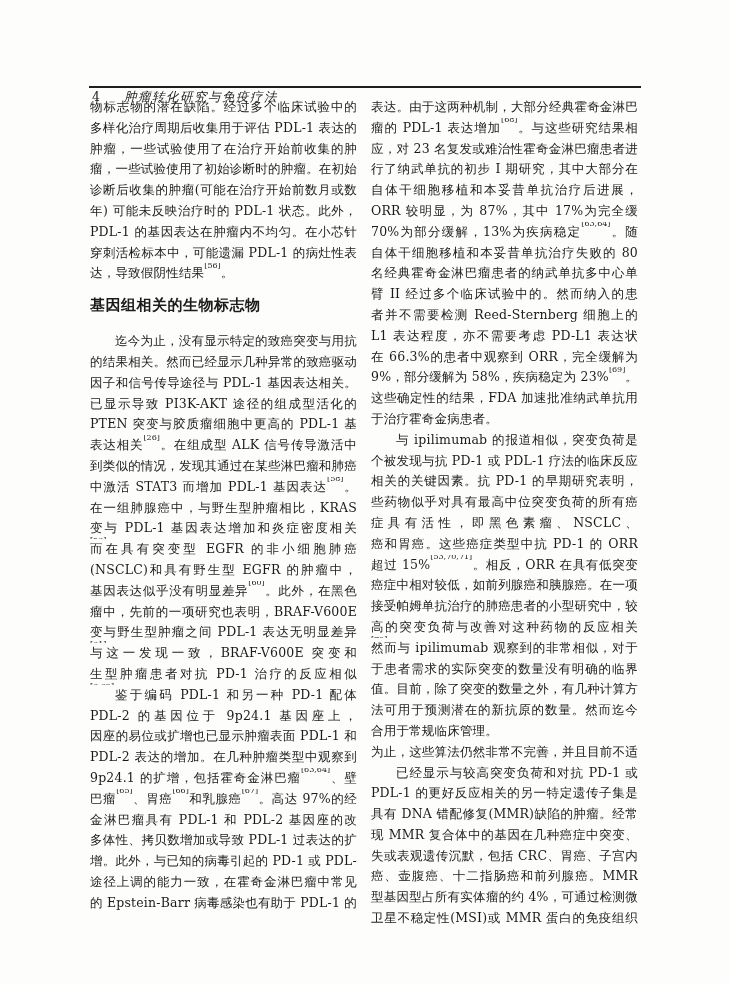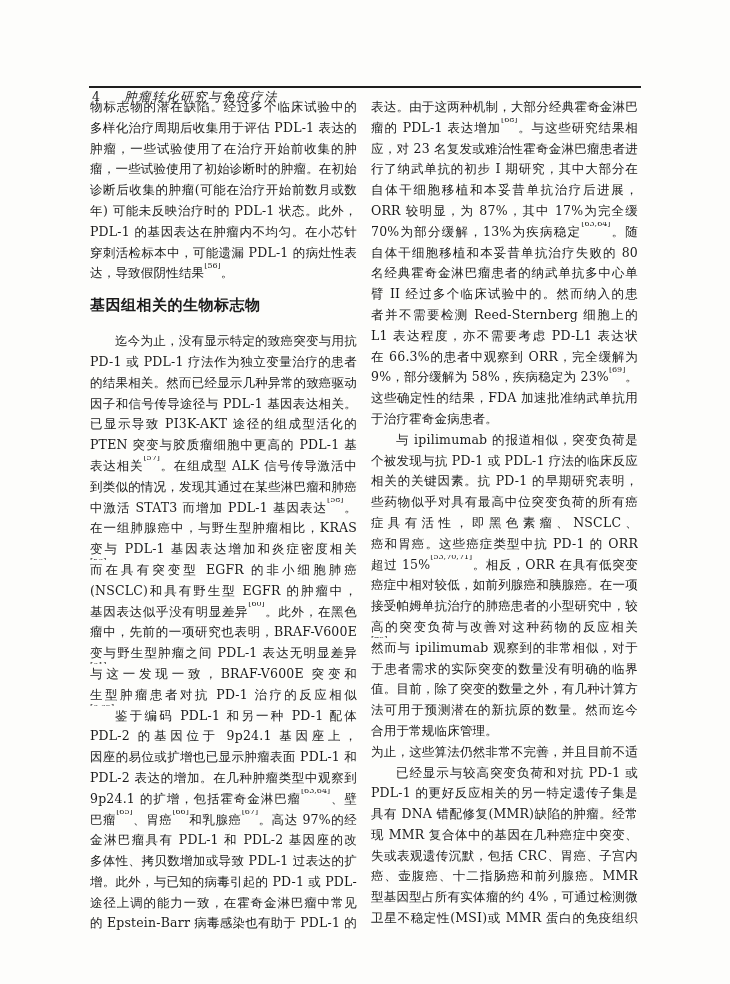--- a/index.html
+++ b/index.html
@@ -75,26 +75,25 @@
         <div class="text-line">多样化治疗周期后收集用于评估 PDL-1 表达的</div>
         <div class="text-line">肿瘤，一些试验使用了在治疗开始前收集的肿</div>
         <div class="text-line">瘤，一些试验使用了初始诊断时的肿瘤。在初始</div>
         <div class="text-line">诊断后收集的肿瘤(可能在治疗开始前数月或数</div>
         <div class="text-line">年) 可能未反映治疗时的 PDL-1 状态。此外，</div>
         <div class="text-line">PDL-1 的基因表达在肿瘤内不均匀。在小芯针</div>
         <div class="text-line">穿刺活检标本中，可能遗漏 PDL-1 的病灶性表</div>
         <div class="text-line para-end">达，导致假阴性结果<sup class="cite">[56]</sup>。</div>
         <div class="section-heading">基因组相关的生物标志物</div>
         <div class="text-line indent">迄今为止，没有显示特定的致癌突变与用抗</div>
-        <div class="text-line">PD-1 或 PDL-1 疗法作为独立变量治疗的患者</div>
         <div class="text-line">的结果相关。然而已经显示几种异常的致癌驱动</div>
         <div class="text-line">因子和信号传导途径与 PDL-1 基因表达相关。</div>
         <div class="text-line">已显示导致 PI3K-AKT 途径的组成型活化的</div>
         <div class="text-line">PTEN 突变与胶质瘤细胞中更高的 PDL-1 基因</div>
-        <div class="text-line">表达相关<sup class="cite">[57]</sup>。在组成型 ALK 信号传导激活中观察</div>
+        <div class="text-line">表达相关<sup class="cite">[26]</sup>。在组成型 ALK 信号传导激活中观察</div>
         <div class="text-line">到类似的情况，发现其通过在某些淋巴瘤和肺癌</div>
         <div class="text-line">中激活 STAT3 而增加 PDL-1 基因表达<sup class="cite">[58]</sup>。此外，</div>
         <div class="text-line">在一组肺腺癌中，与野生型肿瘤相比，KRAS 突</div>
         <div class="text-line">变与 PDL-1 基因表达增加和炎症密度相关<sup class="cite">[59]</sup>。然</div>
         <div class="text-line">而在具有突变型 EGFR 的非小细胞肺癌</div>
         <div class="text-line">(NSCLC)和具有野生型 EGFR 的肿瘤中，PDL-1</div>
         <div class="text-line">基因表达似乎没有明显差异<sup class="cite">[60]</sup>。此外，在黑色素</div>
         <div class="text-line">瘤中，先前的一项研究也表明，BRAF-V600E 突</div>
         <div class="text-line">变与野生型肿瘤之间 PDL-1 表达无明显差异<sup class="cite">[61]</sup>。</div>
         <div class="text-line">与这一发现一致，BRAF-V600E 突变和 BRAF 野</div>

